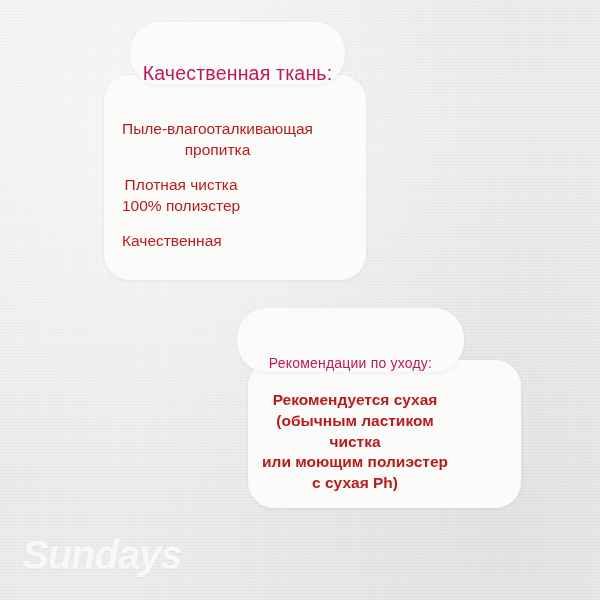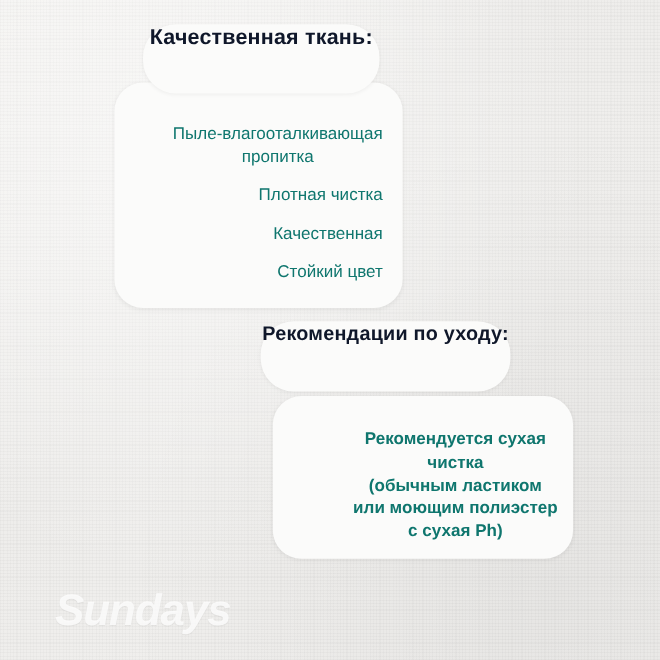--- a/index.html
+++ b/index.html
@@ -35,37 +35,37 @@
   .card {
     position: absolute;
     background: #fbfbfa;
     border-radius: 26px;
     box-shadow: 0 1px 4px rgba(0,0,0,0.06);
     box-sizing: border-box;
   }
 
   .title-card {
     display: flex;
-    align-items: flex-start;
+    align-items: flex-end;
     justify-content: center;
     text-align: center;
-    font-weight: bold;
-    color: #0f172a;
+    font-weight: normal;
+    color: #be185d;
     line-height: 1.25;
     border-radius: 30px;
     z-index: 3;
   }
 
   .body-card {
     display: flex;
     flex-direction: column;
-    align-items: flex-end;
+    align-items: flex-start;
     justify-content: center;
     text-align: center;
-    color: #0f766e;
+    color: #b91c1c;
     line-height: 1.35;
     z-index: 2;
   }
 
   .body-card .line {
     display: block;
   }
 
   .para {
     margin-bottom: 14px;
@@ -88,24 +88,24 @@
     top: 75px;
     width: 262px;
     height: 205px;
     font-size: 15.5px;
     padding: 34px 18px 18px 18px;
   }
 
   
   #care-title {
     left: 237px;
-    top: 292px;
+    top: 308px;
     width: 227px;
     height: 64px;
-    font-size: 18px;
+    font-size: 14px;
     letter-spacing: 0.2px;
   }
   #care-body {
     left: 248px;
     top: 360px;
     width: 273px;
     height: 148px;
     font-size: 15.5px;
     font-weight: bold;
     padding: 30px 14px 14px 14px;
@@ -117,56 +117,53 @@
     left: 22px;
     bottom: 22px;
     font-size: 40px;
     font-weight: bold;
     font-style: italic;
     color: rgba(255,255,255,0.78);
     text-shadow: 0 1px 1px rgba(0,0,0,0.05);
     letter-spacing: -1px;
     z-index: 4;
     user-select: none;
-    margin-left: 28px;
   }
 </style>
 </head>
 <body>
 
 <div id="canvas">
 
   <div class="card body-card" id="quality-body">
     <div class="para">
       <span class="line">Пыле-влагооталкивающая</span>
       <span class="line">пропитка</span>
     </div>
     <div class="para">
       <span class="line">Плотная чистка</span>
+      <span class="line">100% полиэстер</span>
     </div>
     <div class="para">
       <span class="line">Качественная</span>
-    </div>
-    <div class="para">
-      <span class="line">Стойкий цвет</span>
     </div>
   </div>
 
   <div class="card title-card" id="quality-title">
     <div>
       <span class="line">Качественная</span>
       <span class="line">ткань:</span>
     </div>
   </div>
 
   <div class="card body-card" id="care-body">
     <div class="para">
       <span class="line">Рекомендуется сухая</span>
+      <span class="line">(обычным ластиком</span>
       <span class="line">чистка</span>
-      <span class="line">(обычным ластиком</span>
       <span class="line">или моющим полиэстер</span>
       <span class="line">с сухая Ph)</span>
     </div>
   </div>
 
   <div class="card title-card" id="care-title">
     <div>
       <span class="line">Рекомендации</span>
       <span class="line">по уходу:</span>
     </div>

